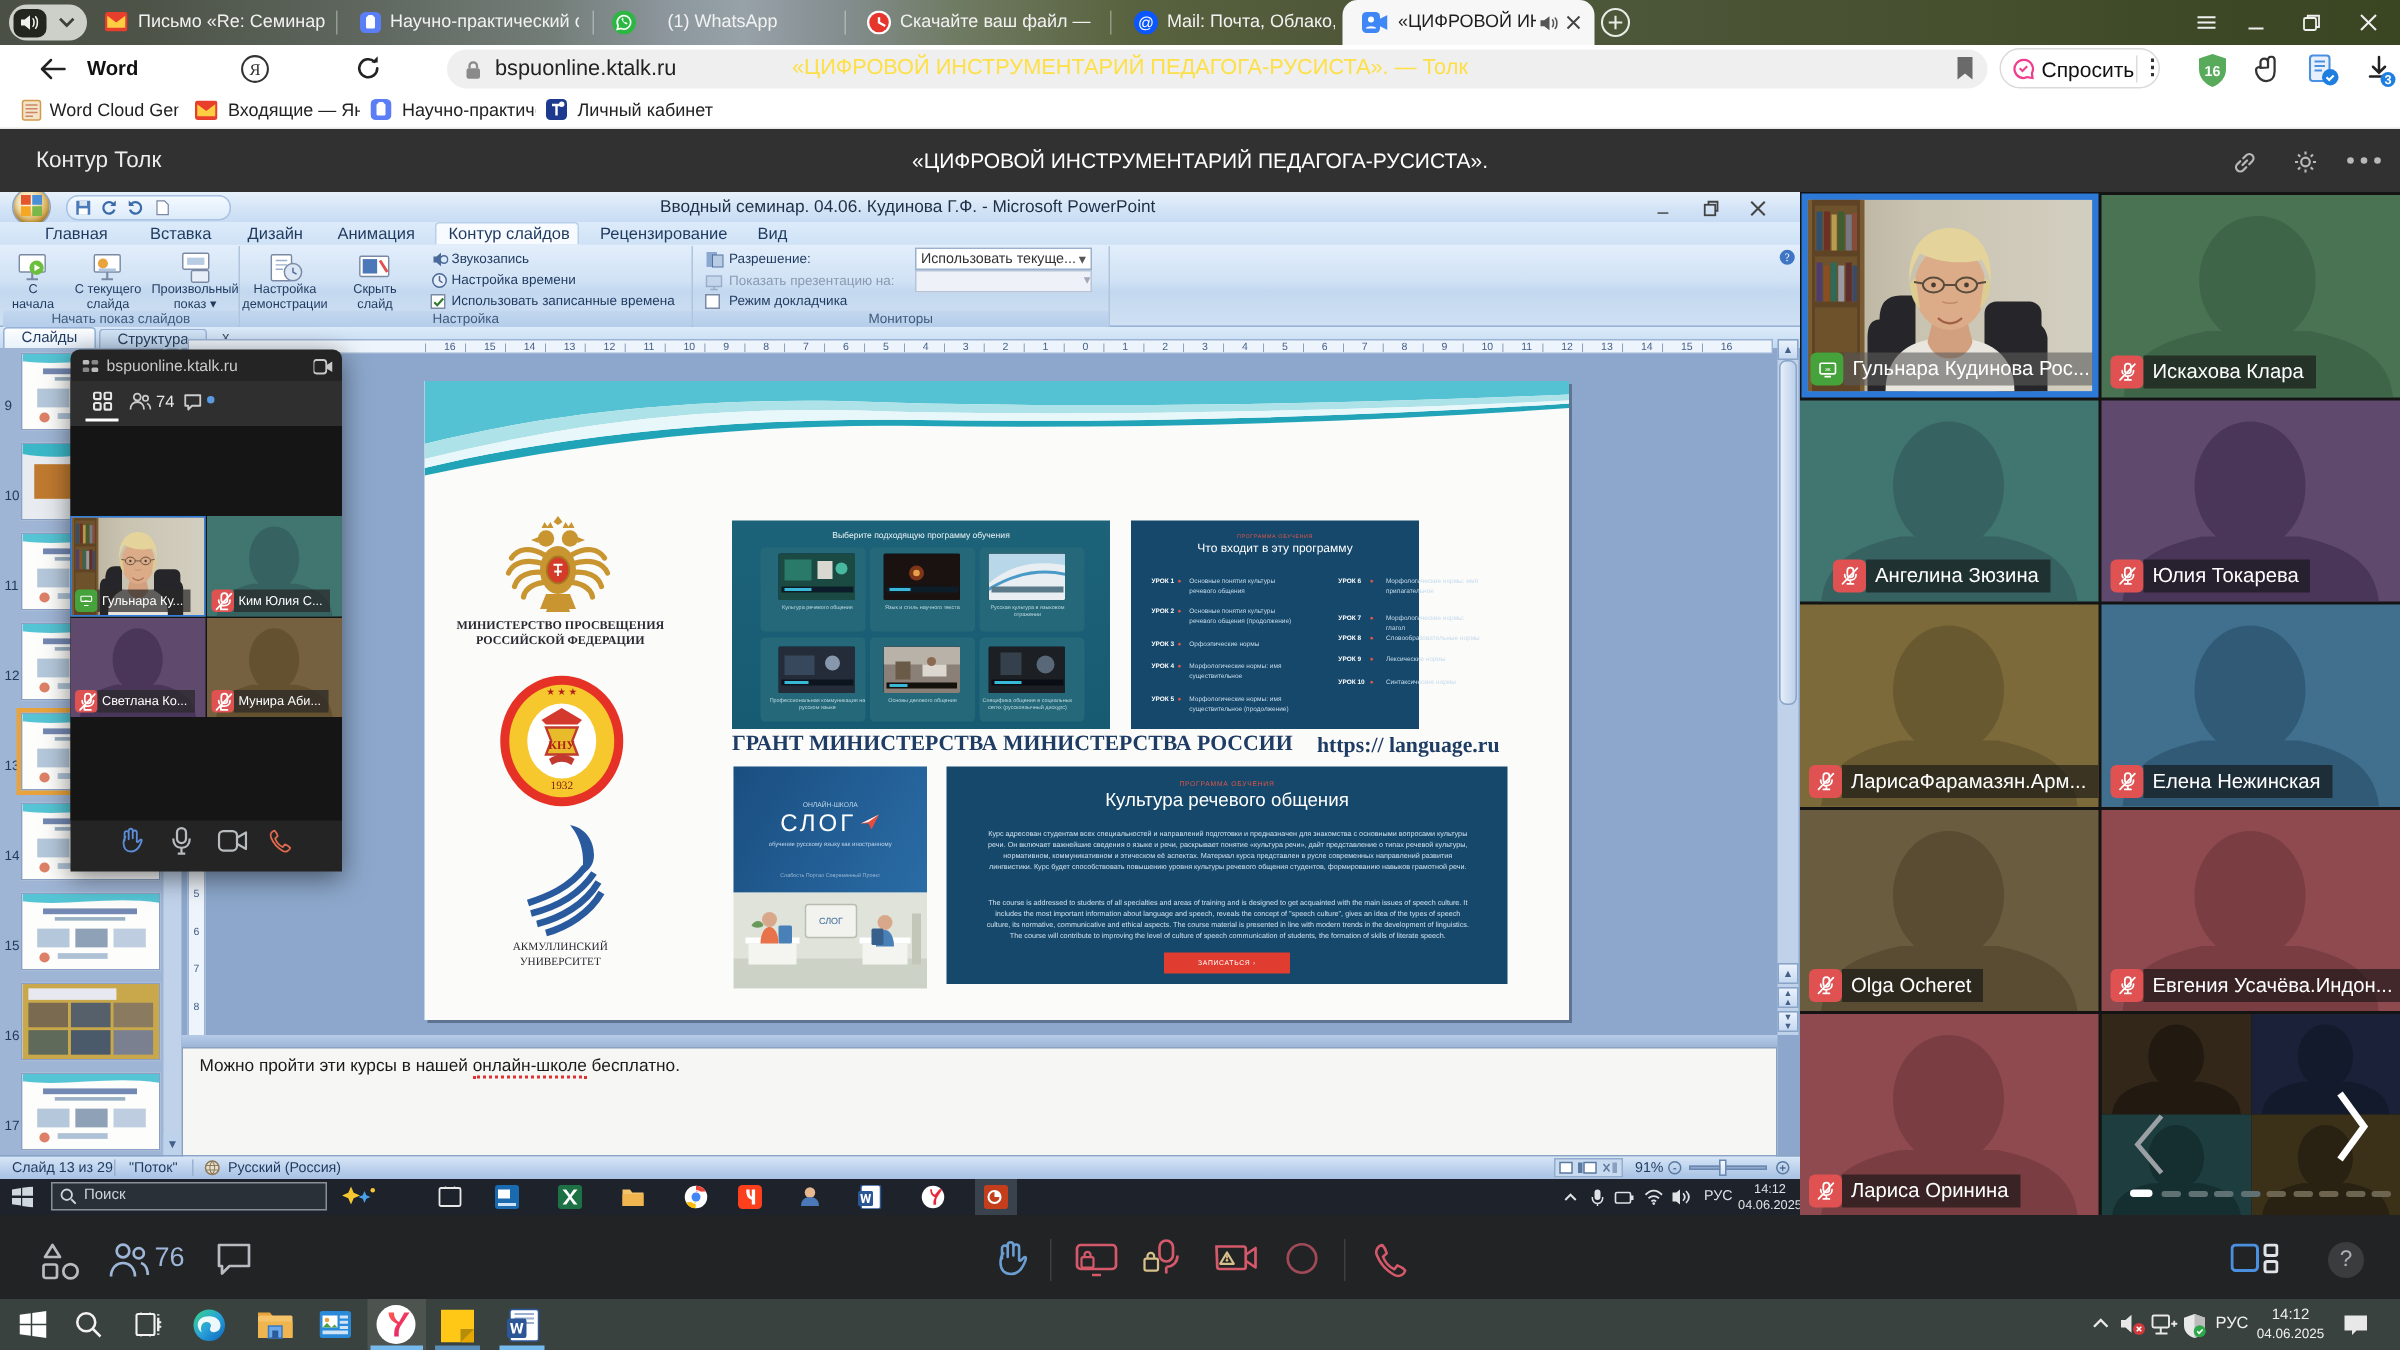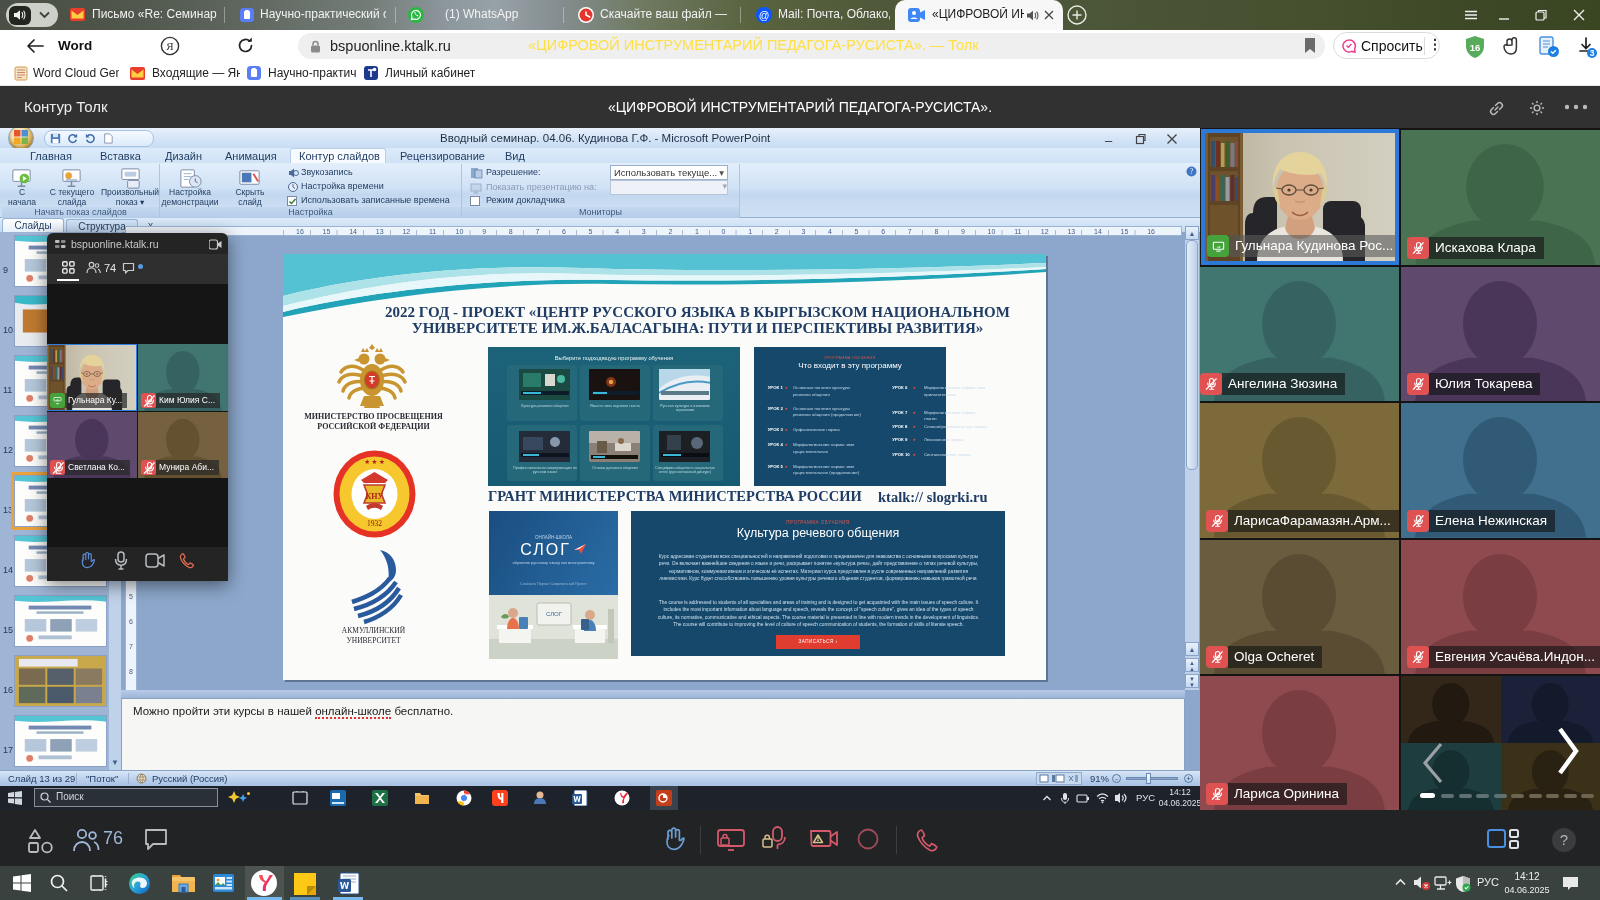--- a/index.html
+++ b/index.html
@@ -572,21 +572,20 @@
         </div>
 
     <div class="abs" style="left:283px;top:126px;width:763px;height:426px;background:#fbfbfa;box-shadow:2px 2px 0 rgba(40,55,80,.45);" id="slide">
       <div style="position:relative;width:763px;height:426px;overflow:hidden;font-family:'Liberation Sans',sans-serif;">
         <svg style="position:absolute;left:0;top:0" width="763" height="110" viewBox="0 0 763 110" preserveAspectRatio="none">
           <path d="M0 0 L763 0 L763 9 C600 16 420 18 300 14 C180 10 80 22 0 42 Z" fill="#54c2d2"></path>
           <path d="M0 42 C80 22 180 10 300 14 C420 18 600 16 763 9 L763 13 C620 20 430 24 300 20 C180 16 90 30 0 52 Z" fill="#aee2e9"></path>
           <path d="M0 58 C100 34 220 24 330 26 C470 28 620 24 763 15 L763 18 C620 28 470 32 330 30 C220 28 110 40 0 63 Z" fill="#21a3b8"></path>
           <path d="M0 52 C90 30 180 16 300 20 C430 24 620 20 763 13 L763 15 C620 24 470 28 330 26 C220 24 100 34 0 58 Z" fill="#e8f7f9"></path>
         </svg>
-        <div style="position:absolute;left:33px;top:51px;width:763px;text-align:center;font-family:'Liberation Serif',serif;font-weight:bold;font-size:15px;line-height:1.05;color:#1e3c64;white-space:nowrap;">2022 ГОД - ПРОЕКТ «ЦЕНТР РУССКОГО ЯЗЫКА В КЫРГЫЗСКОМ НАЦИОНАЛЬНОМ<br>УНИВЕРСИТЕТЕ ИМ.Ж.БАЛАСАГЫНА: ПУТИ И ПЕРСПЕКТИВЫ РАЗВИТИЯ»</div>
 
         <svg style="position:absolute;left:50px;top:90px" width="78" height="66" viewBox="0 0 78 66">
           <g fill="none" stroke="#c89530" stroke-linecap="round">
             <path d="M30 26 C20 20 12 22 8 28" stroke-width="3.5"></path>
             <path d="M30 32 C18 28 9 31 6 38" stroke-width="3.5"></path>
             <path d="M31 38 C20 36 12 40 10 47" stroke-width="3.5"></path>
             <path d="M33 44 C24 44 17 48 16 54" stroke-width="3.5"></path>
             <path d="M48 26 C58 20 66 22 70 28" stroke-width="3.5"></path>
             <path d="M48 32 C60 28 69 31 72 38" stroke-width="3.5"></path>
             <path d="M47 38 C58 36 66 40 68 47" stroke-width="3.5"></path>
@@ -721,21 +720,21 @@
                 <div class="lrow" style="left:236px;top:106px;width:92px;">Словообразовательные нормы</div>
                 <div class="lrow" style="left:192px;top:125px;width:42px;"><span class="lnum">УРОК 9</span></div>
                 <div class="lrow" style="left:221px;top:125px;"><span class="ldot">●</span></div>
                 <div class="lrow" style="left:236px;top:125px;width:92px;">Лексические нормы</div>
                 <div class="lrow" style="left:192px;top:146px;width:42px;"><span class="lnum">УРОК 10</span></div>
                 <div class="lrow" style="left:221px;top:146px;"><span class="ldot">●</span></div>
                 <div class="lrow" style="left:236px;top:146px;width:92px;">Синтаксические нормы</div>
               </div>
         </div>
         <div style="position:absolute;left:205px;top:234px;font-family:'Liberation Serif',serif;font-weight:bold;font-size:14.5px;color:#1e3c64;white-space:nowrap;">ГРАНТ МИНИСТЕРСТВА МИНИСТЕРСТВА РОССИИ</div>
-        <div style="position:absolute;left:595px;top:235px;width:130px;font-family:'Liberation Serif',serif;font-weight:bold;font-size:14.5px;color:#1e3c64;">ktalk:// slogrki.ru</div>
+        <div style="position:absolute;left:595px;top:235px;width:130px;font-family:'Liberation Serif',serif;font-weight:bold;font-size:14.5px;color:#1e3c64;">https:// language.ru</div>
 
         <div style="position:absolute;left:206px;top:257px;width:129px;height:148px;background:#eceee8;">
           <div style="position:absolute;left:0;top:0;width:129px;height:84px;background:linear-gradient(120deg,#1a4e80,#2a6ca6);">
             <div style="position:absolute;left:0;top:23px;width:100%;text-align:center;font-size:6px;color:#bcd4ea;transform:scale(.75);">ОНЛАЙН-ШКОЛА</div>
             <div style="position:absolute;left:0;top:30px;width:100%;text-align:center;font-size:16px;color:#fff;letter-spacing:2px;">СЛОГ<svg width="14" height="12" viewBox="0 0 14 12" style="margin-left:2px">
                     <path d="M1 7l12-6-5 10-2-4z" fill="#e84c3c"></path>
                     <path d="M1 7l12-6-7 5z" fill="#fff"></path>
                   </svg></div>
             <div style="position:absolute;left:0;top:49px;width:100%;text-align:center;font-size:6px;color:#bcd4ea;transform:scale(.67);">обучение русскому языку как иностранному</div>
             <div style="position:absolute;left:0;top:70px;width:100%;text-align:center;font-size:6px;color:#9ab8d4;transform:scale(.6);">Слабость Портал Современный Проект</div>
@@ -902,21 +901,21 @@
               <rect x="9.5" y="2.5" width="7" height="11" rx="3.5" fill="none" stroke="#fff" stroke-width="2"></rect>
               <path d="M19.5 10.5c0 3.8-2.7 6.3-6.5 6.3-1.4 0-2.6-.3-3.6-.9M6.5 10.5c0 1.3.3 2.4.9 3.4M13 16.8V21M9.5 21h7" fill="none" stroke="#fff" stroke-width="2" stroke-linecap="round"></path>
               <path d="M4 21L21 3" stroke="#fff" stroke-width="2" stroke-linecap="round"></path>
             </svg>
           </div>
           <div class="namelab">Искахова Клара</div>
         </div></div>
       <div class="tile" style="left:1200px;top:266.5px;width:199px;height:134.5px;background:#417570;"><svg width="100%" height="100%" viewBox="0 0 199 135" preserveAspectRatio="none">
           <ellipse cx="99" cy="57" rx="37" ry="43" fill="#366361"></ellipse>
           <path d="M14,135 C17,106 40,97 67,91 L132,91 C159,97 182,106 185,135 Z" fill="#366361"></path>
-        </svg><div class="namebar" style="left:0;">
+        </svg><div class="namebar" style="left:22px;">
           <div class="micbox">
             <svg width="14" height="14" viewBox="0 0 24 24">
               <rect x="9.5" y="2.5" width="7" height="11" rx="3.5" fill="none" stroke="#fff" stroke-width="2"></rect>
               <path d="M19.5 10.5c0 3.8-2.7 6.3-6.5 6.3-1.4 0-2.6-.3-3.6-.9M6.5 10.5c0 1.3.3 2.4.9 3.4M13 16.8V21M9.5 21h7" fill="none" stroke="#fff" stroke-width="2" stroke-linecap="round"></path>
               <path d="M4 21L21 3" stroke="#fff" stroke-width="2" stroke-linecap="round"></path>
             </svg>
           </div>
           <div class="namelab">Ангелина Зюзина</div>
         </div></div>
       <div class="tile" style="left:1401px;top:266.5px;width:199px;height:134.5px;background:#5f4a6e;"><svg width="100%" height="100%" viewBox="0 0 199 135" preserveAspectRatio="none">

